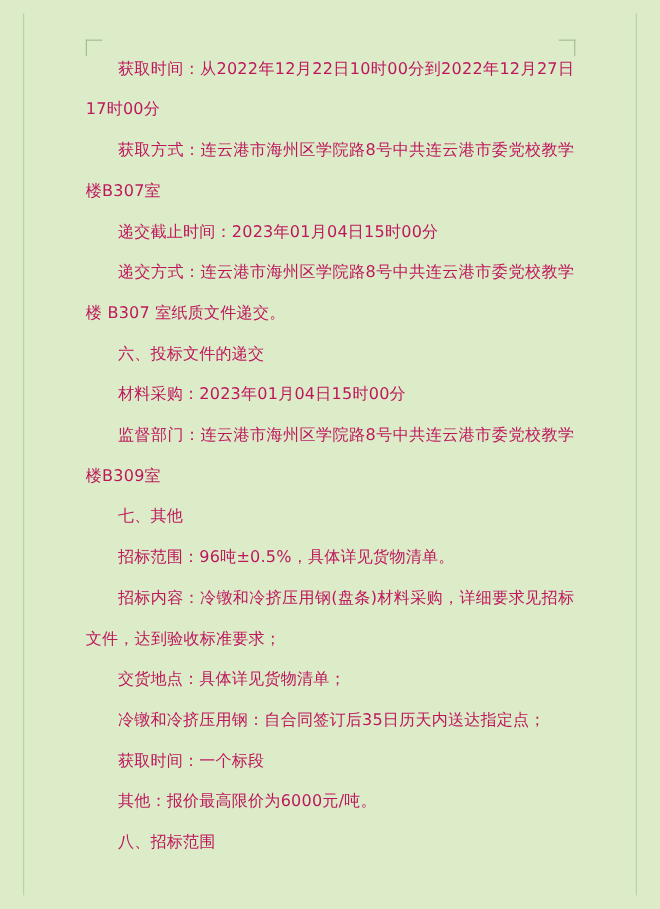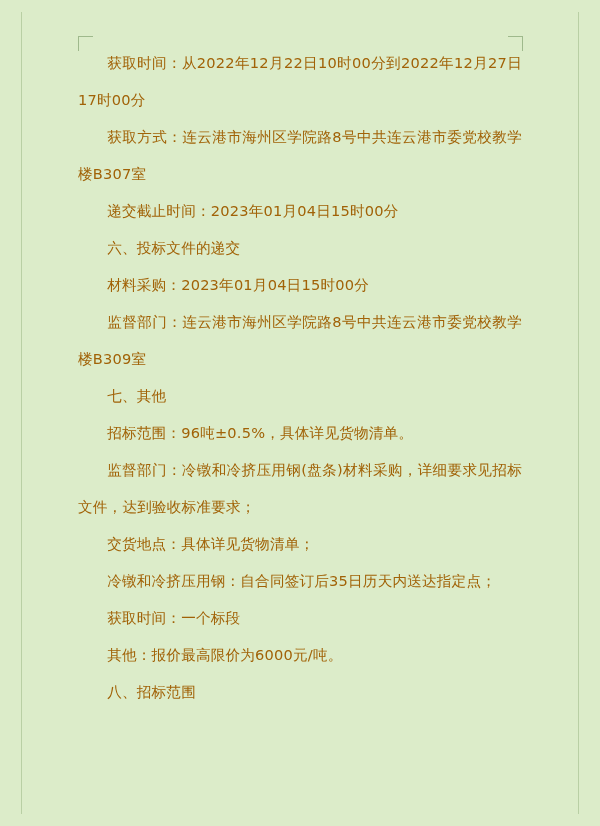--- a/index.html
+++ b/index.html
@@ -40,21 +40,21 @@
   .crop-tl { left: 78px;  top: 36px;  border-left-width: 1px; border-top-width: 1px; }
   .crop-tr { left: 508px; top: 36px;  border-right-width: 1px; border-top-width: 1px; }
 
   #content {
     position: absolute;
     left: 78px;
     top: 44px;
     width: 444px;
     font-size: 14.6px;
     line-height: 37px;
-    color: #a16207;
+    color: #be185d;
     letter-spacing: 0.2px;
   }
   .para {
     margin: 0;
     text-align: justify;
     text-justify: inter-ideograph;
     white-space: normal;
   }
   .indent { text-indent: 2em; }
 </style>
@@ -65,26 +65,27 @@
 
   <div class="frame-line frame-left"></div>
   <div class="frame-line frame-right"></div>
   <div class="crop crop-tl"></div>
   <div class="crop crop-tr"></div>
 
   <div id="content">
     <p class="para indent">获取时间：从2022年12月22日10时00分到2022年12月27日17时00分</p>
     <p class="para indent">获取方式：连云港市海州区学院路8号中共连云港市委党校教学楼B307室</p>
     <p class="para indent">递交截止时间：2023年01月04日15时00分</p>
+    <p class="para indent">递交方式：连云港市海州区学院路8号中共连云港市委党校教学楼 B307 室纸质文件递交。</p>
     <p class="para indent">六、投标文件的递交</p>
     <p class="para indent">材料采购：2023年01月04日15时00分</p>
     <p class="para indent">监督部门：连云港市海州区学院路8号中共连云港市委党校教学楼B309室</p>
     <p class="para indent">七、其他</p>
     <p class="para indent">招标范围：96吨±0.5%，具体详见货物清单。</p>
-    <p class="para indent">监督部门：冷镦和冷挤压用钢(盘条)材料采购，详细要求见招标文件，达到验收标准要求；</p>
+    <p class="para indent">招标内容：冷镦和冷挤压用钢(盘条)材料采购，详细要求见招标文件，达到验收标准要求；</p>
     <p class="para indent">交货地点：具体详见货物清单；</p>
     <p class="para indent">冷镦和冷挤压用钢：自合同签订后35日历天内送达指定点；</p>
     <p class="para indent">获取时间：一个标段</p>
     <p class="para indent">其他：报价最高限价为6000元/吨。</p>
     <p class="para indent">八、招标范围</p>
   </div>
 
 </div>
 
 </body></html>

